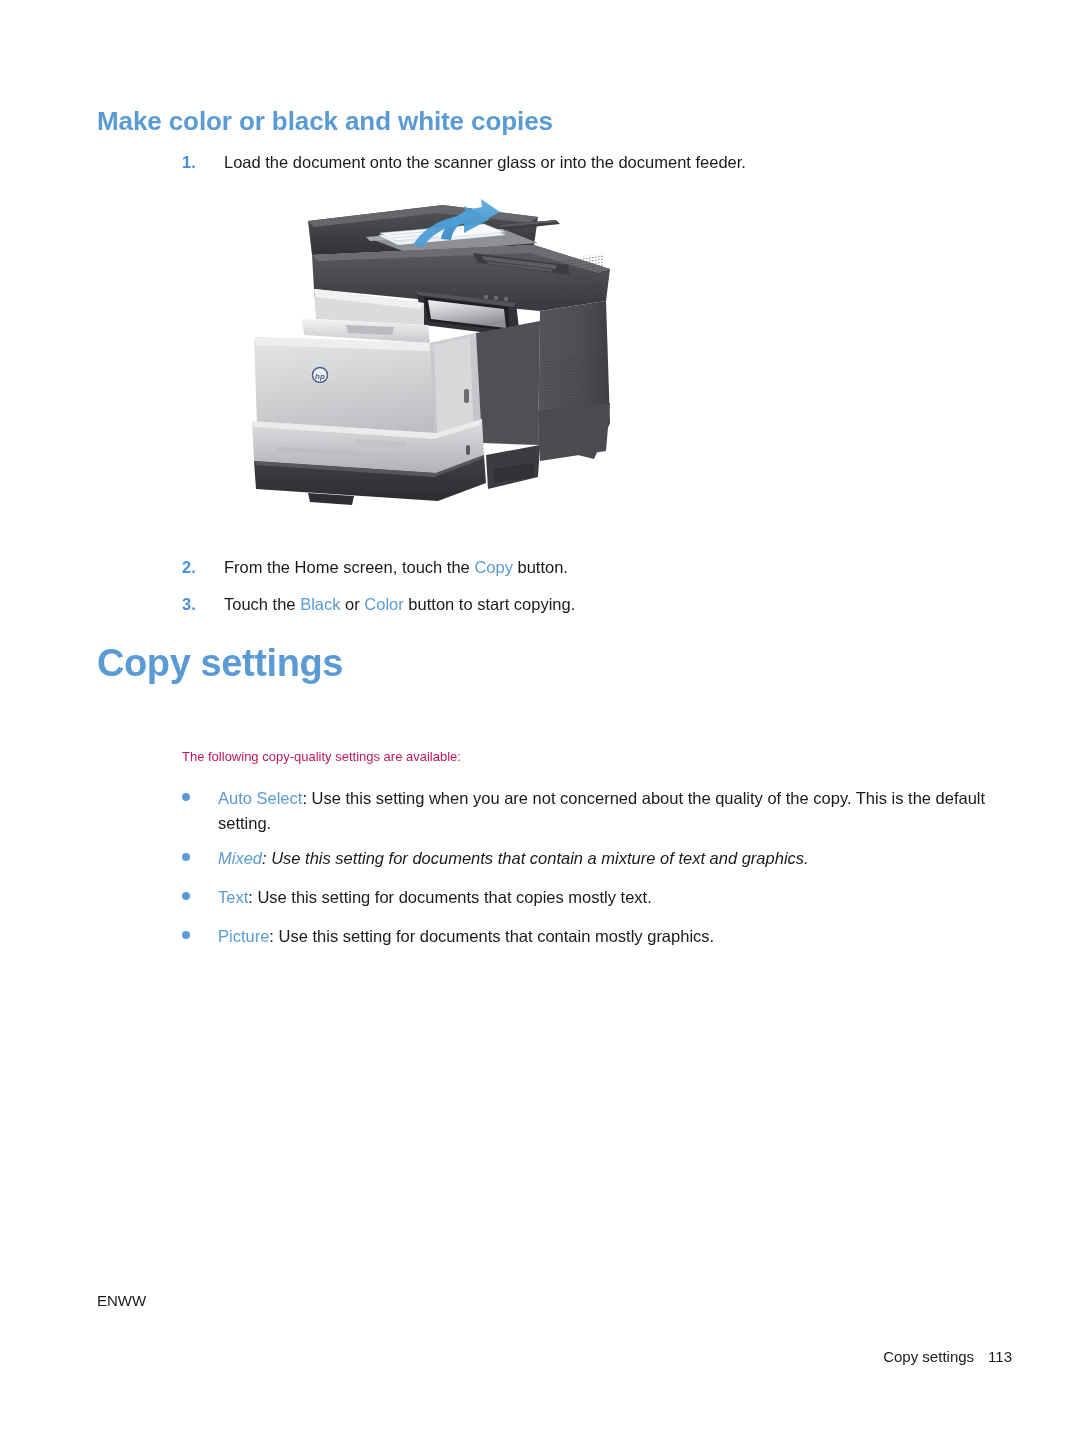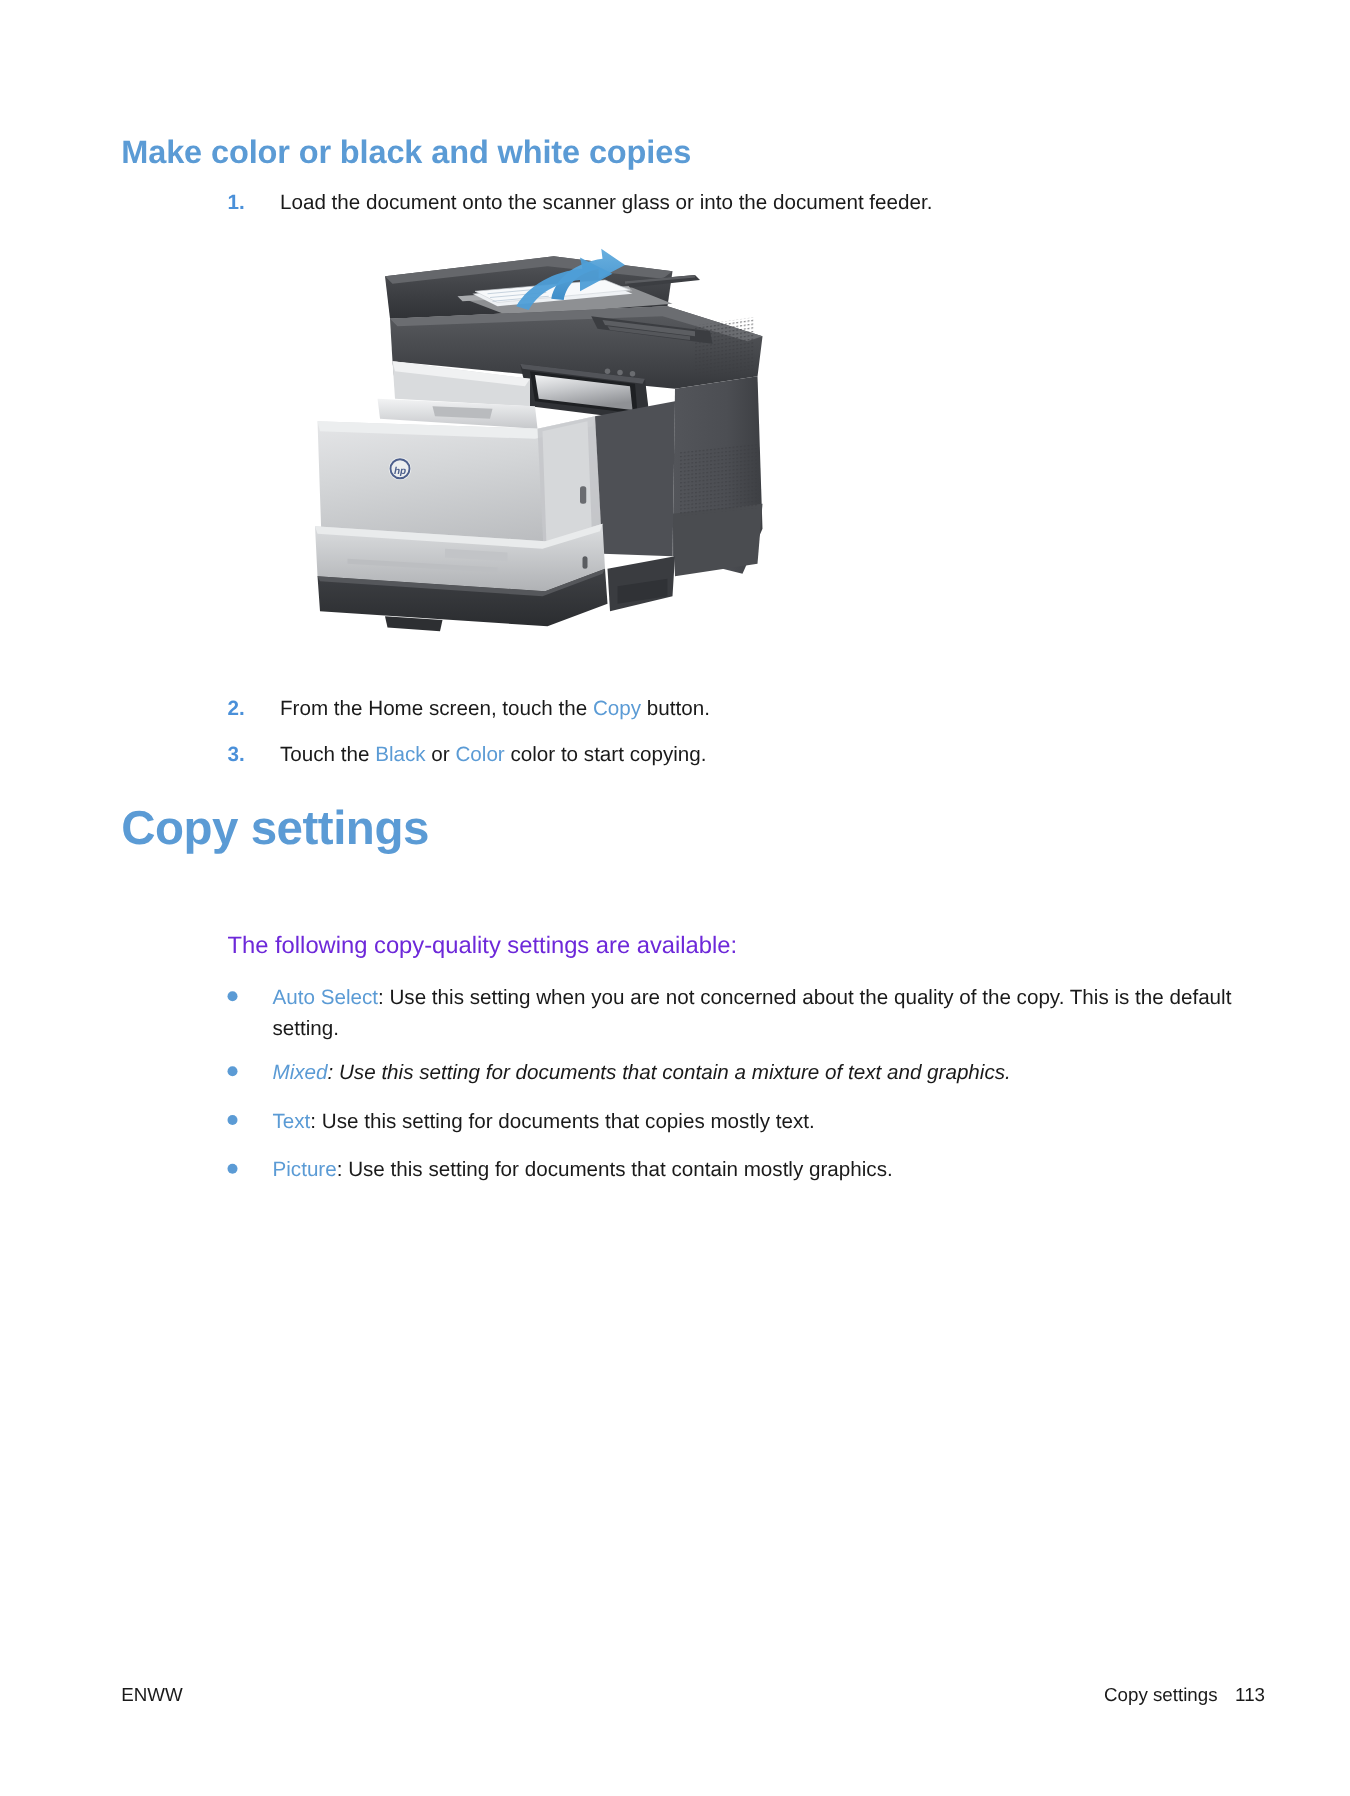--- a/index.html
+++ b/index.html
@@ -73,23 +73,23 @@
 
   #step-1 { top: 151px; }
   #step-2 { top: 556px; }
   #step-3 { top: 593px; }
 
   
   .body-p {
     position: absolute;
     left: 182px;
     width: 830px;
-    font-size: 19px;
+    font-size: 13px;
     line-height: 22px;
-    color: #6d28d9;
+    color: #be185d;
   }
   #intro-paragraph { top: 746px; }
 
   
   .bullet-item {
     position: absolute;
     left: 182px;
     width: 828px;
     font-size: 16.5px;
     line-height: 25px;
@@ -112,21 +112,21 @@
   #bullet-mixed       { top: 846px; font-style: italic; }
   #bullet-text        { top: 885px; }
   #bullet-picture     { top: 924px; }
 
   .blue { color: #5b9bd5; }
 
   
   .footer-left {
     position: absolute;
     left: 97px;
-    top: 1348px;
+    top: 1292px;
     font-size: 15px;
     color: #1a1a1a;
   }
   .footer-right {
     position: absolute;
     right: 68px;
     top: 1348px;
     font-size: 15px;
     color: #1a1a1a;
     white-space: nowrap;
@@ -306,21 +306,21 @@
     </svg>
   </div>
 
   <div class="step" id="step-2">
     <span class="num">2.</span>
     <span class="txt"><span>From the Home screen, touch the </span><span class="blue">Copy</span><span> button.</span></span>
   </div>
 
   <div class="step" id="step-3">
     <span class="num">3.</span>
-    <span class="txt"><span>Touch the </span><span class="blue">Black</span><span> or </span><span class="blue">Color</span><span> color to start copying.</span></span>
+    <span class="txt"><span>Touch the </span><span class="blue">Black</span><span> or </span><span class="blue">Color</span><span> button to start copying.</span></span>
   </div>
 
   <div class="h1" id="heading-copy-settings">Copy settings</div>
 
 
   <div class="body-p" id="intro-paragraph">The following copy-quality settings are available:</div>
 
   <div class="bullet-item" id="bullet-auto-select">
     <span class="dot"></span>
     <span class="btxt"><span class="blue">Auto Select</span><span>: Use this setting when you are not concerned about the quality of the copy. This is the default setting.</span></span>

